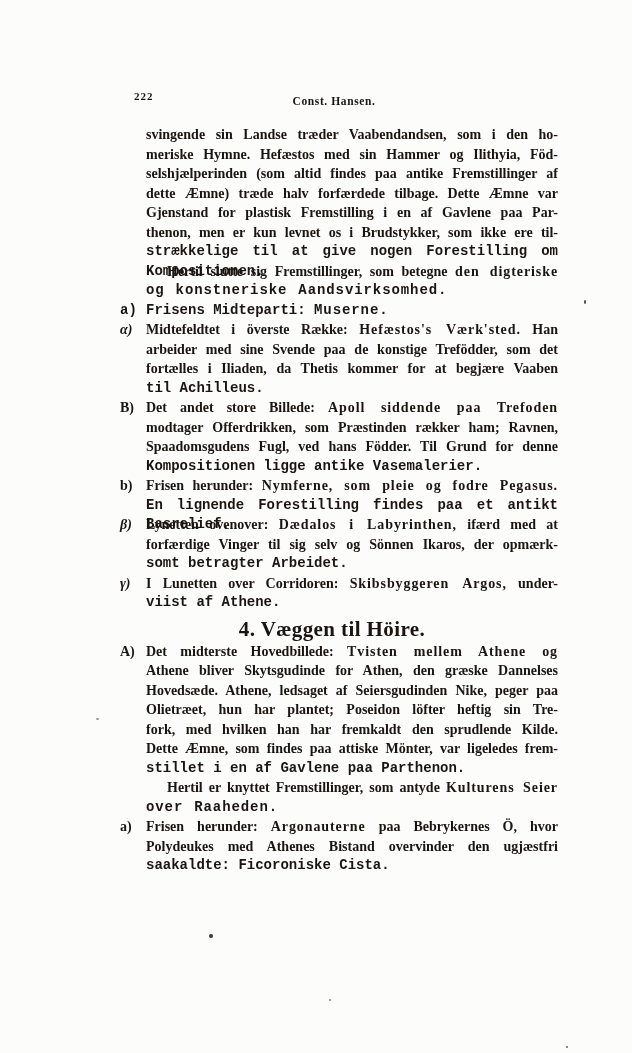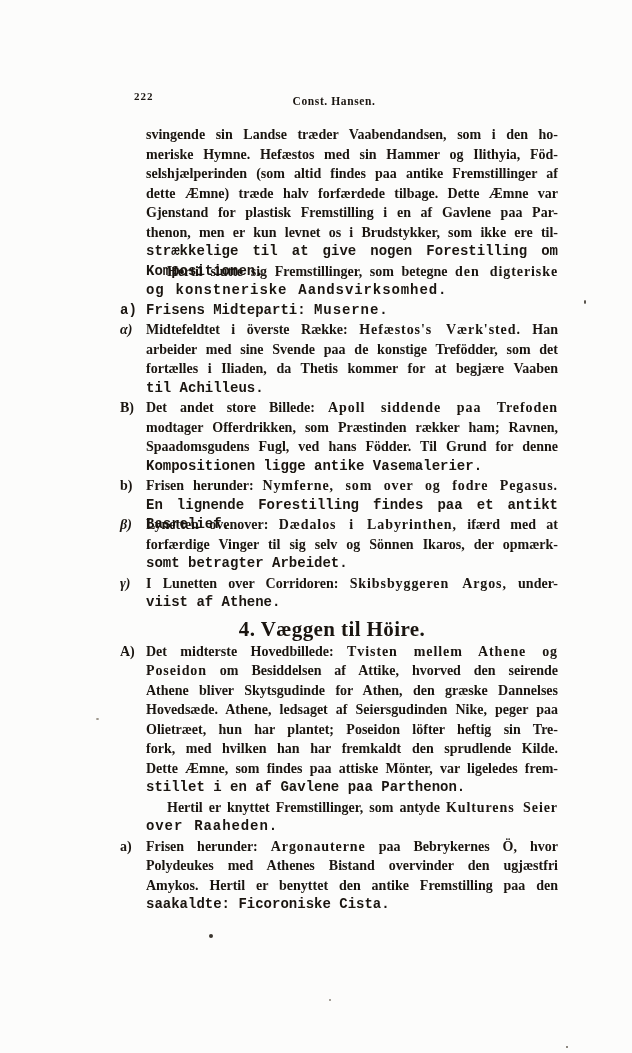--- a/index.html
+++ b/index.html
@@ -60,41 +60,39 @@
       <div class="line last"><span class="sp">og konstneriske Aandsvirksomhed.</span></div>
       <div class="line last"><span class="marker">a)</span><span>Frisens Midteparti: </span><span class="sp">Muserne.</span></div>
       <div class="line"><span class="marker it">α)</span><span>Midtefeldtet i överste Række: </span><span class="sp">Hefæstos's Værk'sted.</span><span> Han</span></div>
       <div class="line"><span>arbeider med sine Svende paa de konstige Trefödder, som det</span></div>
       <div class="line"><span>fortælles i Iliaden, da Thetis kommer for at begjære Vaaben</span></div>
       <div class="line last"><span>til Achilleus.</span></div>
       <div class="line"><span class="marker">B)</span><span>Det andet store Billede: </span><span class="sp">Apoll siddende paa Trefoden</span></div>
       <div class="line"><span>modtager Offerdrikken, som Præstinden rækker ham; Ravnen,</span></div>
       <div class="line"><span>Spaadomsgudens Fugl, ved hans Födder. Til Grund for denne</span></div>
       <div class="line last"><span>Kompositionen ligge antike Vasemalerier.</span></div>
-      <div class="line"><span class="marker">b)</span><span>Frisen herunder: </span><span class="sp">Nymferne, som over og fodre Pegasus.</span></div>
+      <div class="line"><span class="marker">b)</span><span>Frisen herunder: </span><span class="sp">Nymferne, som pleie og fodre Pegasus.</span></div>
       <div class="line last"><span>En lignende Forestilling findes paa et antikt Basrelief.</span></div>
       <div class="line"><span class="marker it">β)</span><span>Lynetten ovenover: </span><span class="sp">Dædalos i Labyrinthen,</span><span> ifærd med at</span></div>
       <div class="line"><span>forfærdige Vinger til sig selv og Sönnen Ikaros, der opmærk-</span></div>
       <div class="line last"><span>somt betragter Arbeidet.</span></div>
       <div class="line"><span class="marker it">γ)</span><span>I Lunetten over Corridoren: </span><span class="sp">Skibsbyggeren Argos,</span><span> under-</span></div>
       <div class="line last"><span>viist af Athene.</span></div>
       <div class="heading">4. Væggen til Höire.</div>
       <div class="line"><span class="marker">A)</span><span>Det midterste Hovedbillede: </span><span class="sp">Tvisten mellem Athene og</span></div>
-      <div class="line"><span class="sp">Poseidon</span><span> om Besiddelsen af Attike, hvorved den seirende</span></div>
       <div class="line"><span>Athene bliver Skytsgudinde for Athen, den græske Dannelses</span></div>
       <div class="line"><span>Hovedsæde. Athene, ledsaget af Seiersgudinden Nike, peger paa</span></div>
       <div class="line"><span>Olietræet, hun har plantet; Poseidon löfter heftig sin Tre-</span></div>
       <div class="line"><span>fork, med hvilken han har fremkaldt den sprudlende Kilde.</span></div>
       <div class="line"><span>Dette Æmne, som findes paa attiske Mönter, var ligeledes frem-</span></div>
       <div class="line last"><span>stillet i en af Gavlene paa Parthenon.</span></div>
       <div class="line indent"><span>Hertil er knyttet Fremstillinger, som antyde </span><span class="sp">Kulturens Seier</span></div>
       <div class="line last"><span class="sp">over Raaheden.</span></div>
       <div class="line"><span class="marker">a)</span><span>Frisen herunder: </span><span class="sp">Argonauterne</span><span> paa Bebrykernes Ö, hvor</span></div>
       <div class="line"><span>Polydeukes med Athenes Bistand overvinder den ugjæstfri</span></div>
-      <div class="line"><span>Amykos. Hertil er benyttet den antike Fremstilling paa den</span></div>
       <div class="line last"><span>saakaldte: Ficoroniske Cista.</span></div>
     </div>
 
   <div class="speck" style="left:584px;top:300px;width:2px;height:4px;background:#4a443c;"></div>
   <div class="speck" style="left:209px;top:934px;width:4px;height:4px;background:#3a352e;"></div>
   <div class="speck" style="left:329px;top:999px;width:2px;height:2px;background:#8a8378;"></div>
   <div class="speck" style="left:566px;top:1046px;width:2px;height:2px;background:#6a6258;"></div>
   <div class="speck" style="left:96px;top:718px;width:3px;height:2px;background:#9a9388;"></div>
 </div>
 

